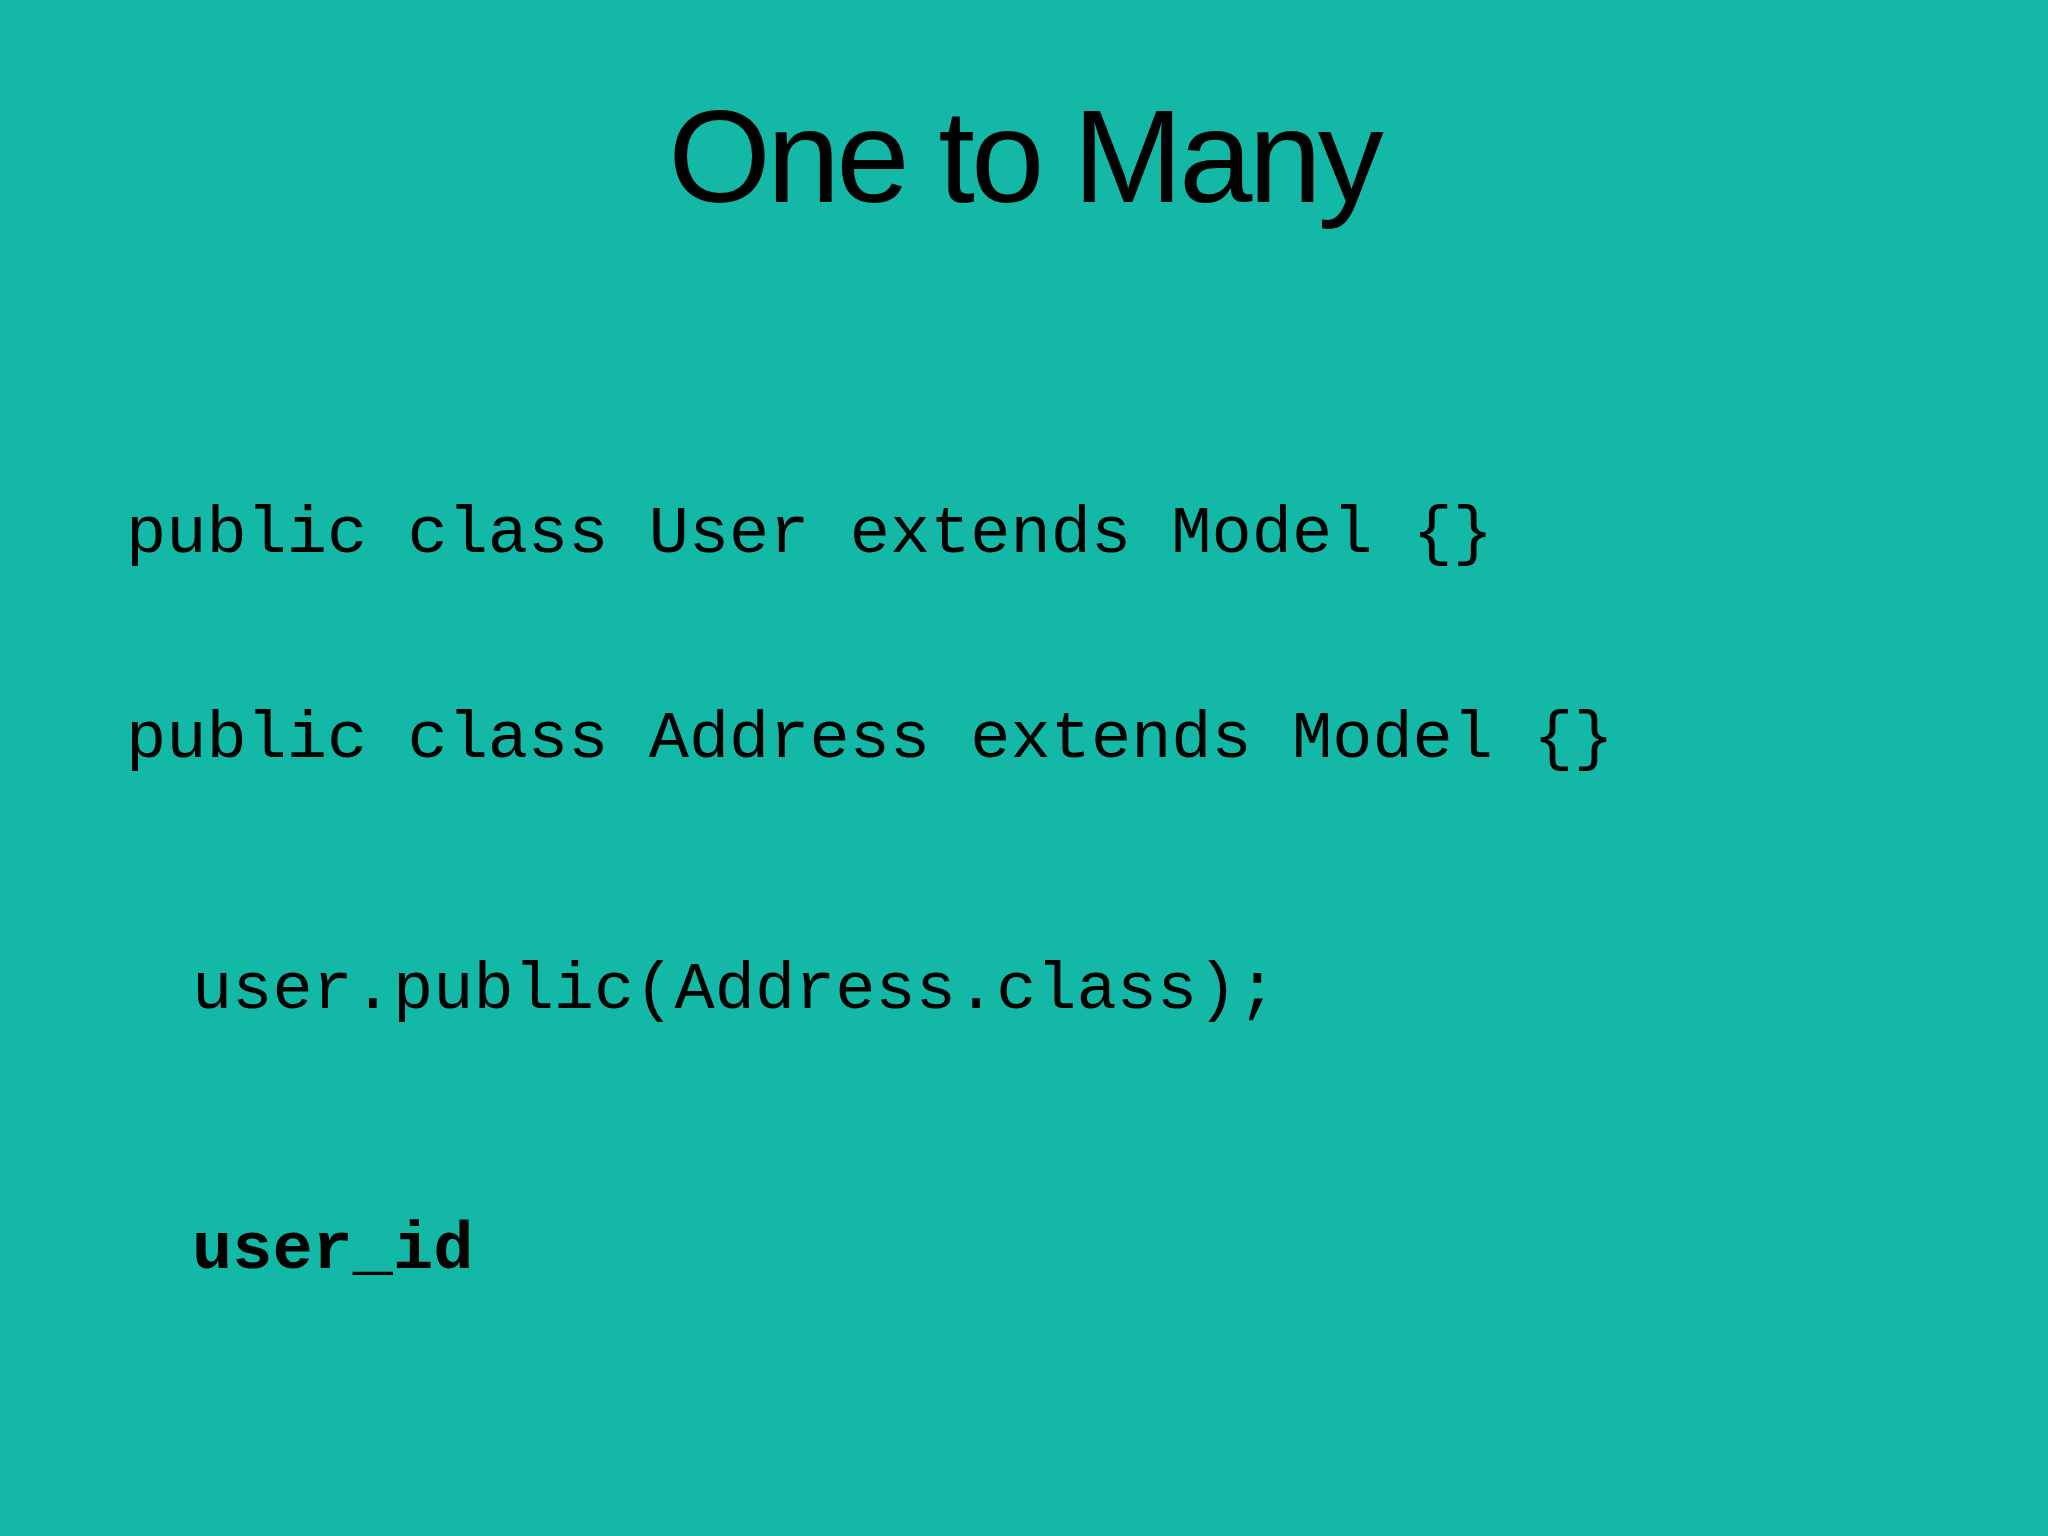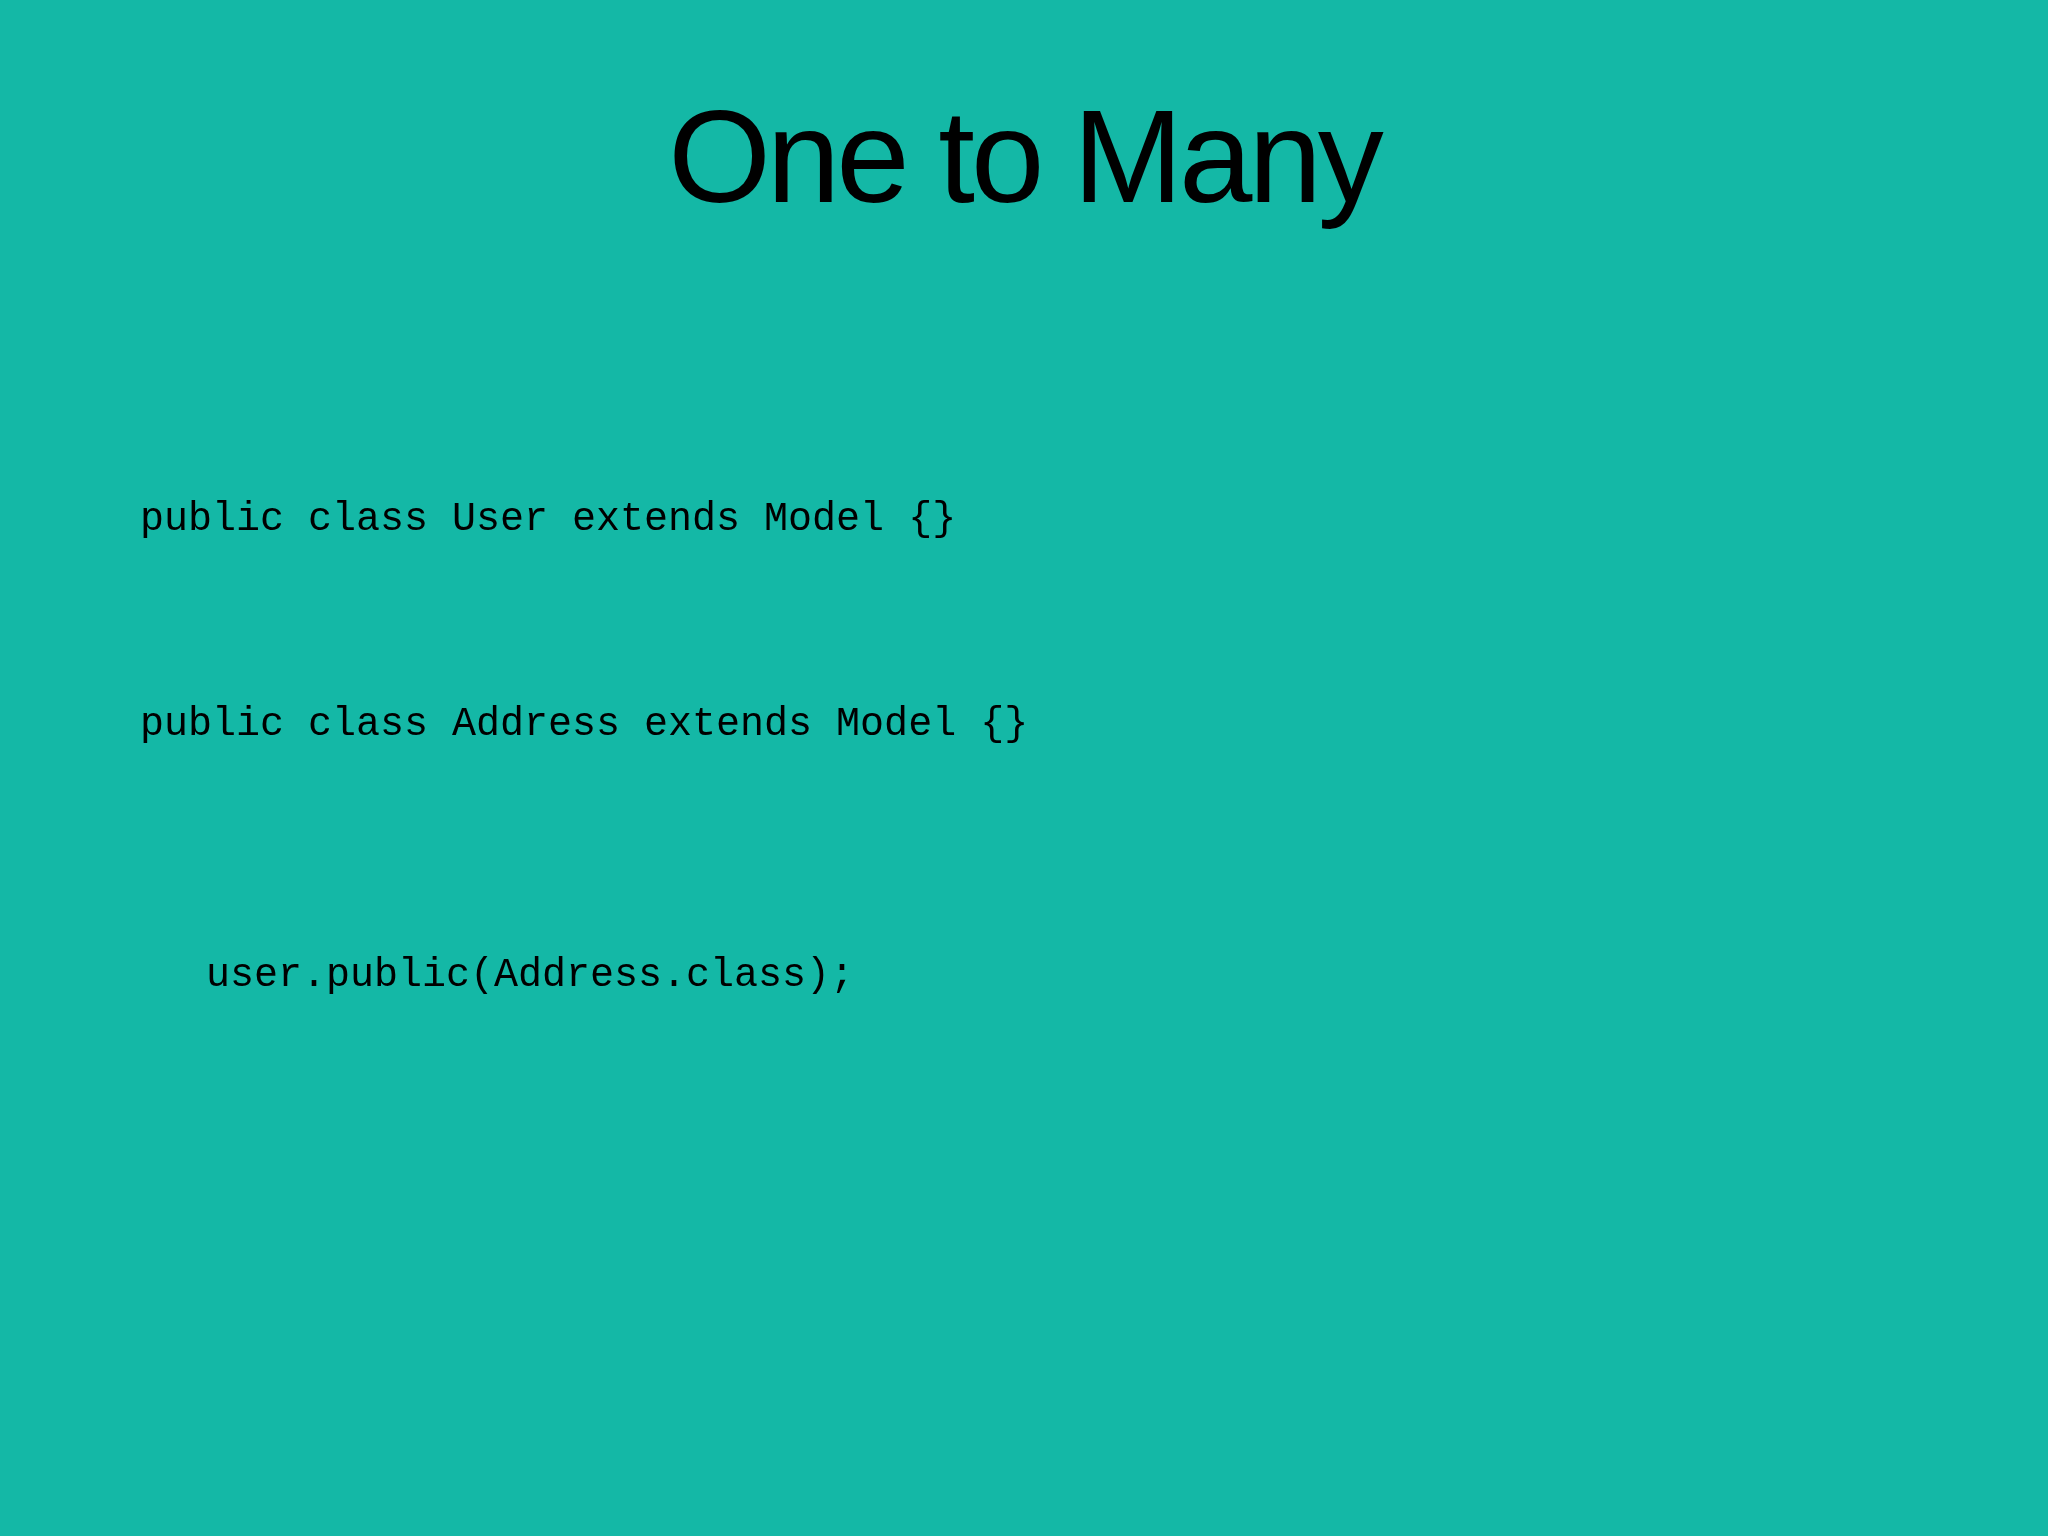--- a/index.html
+++ b/index.html
@@ -36,23 +36,22 @@
     white-space: pre;
     font-family: "Liberation Mono", "DejaVu Sans Mono", monospace;
     color: #000000;
     line-height: 1.1;
   }
   .heading {
     font-size: 80px;
     font-weight: 700;
   }
   .code {
-    font-size: 40px;
+    font-size: 67px;
     font-weight: 400;
-    margin-left: 14px;
   }
   .b {
     font-weight: 700;
   }
   .indent {
     left: 192px;
   }
 </style>
 </head>
 <body>
@@ -64,14 +63,15 @@
 
   <div class="line code" style="top: 498px;">public class User extends Model {}</div>
 
 
   <div class="line code" style="top: 703px;">public class Address extends Model {}</div>
 
 
   <div class="line code indent" style="top: 954px;">user.public(Address.class);</div>
 
 
+  <div class="line code b indent" style="top: 1214px;">user_id</div>
 
 </div>
 
 </body></html>

